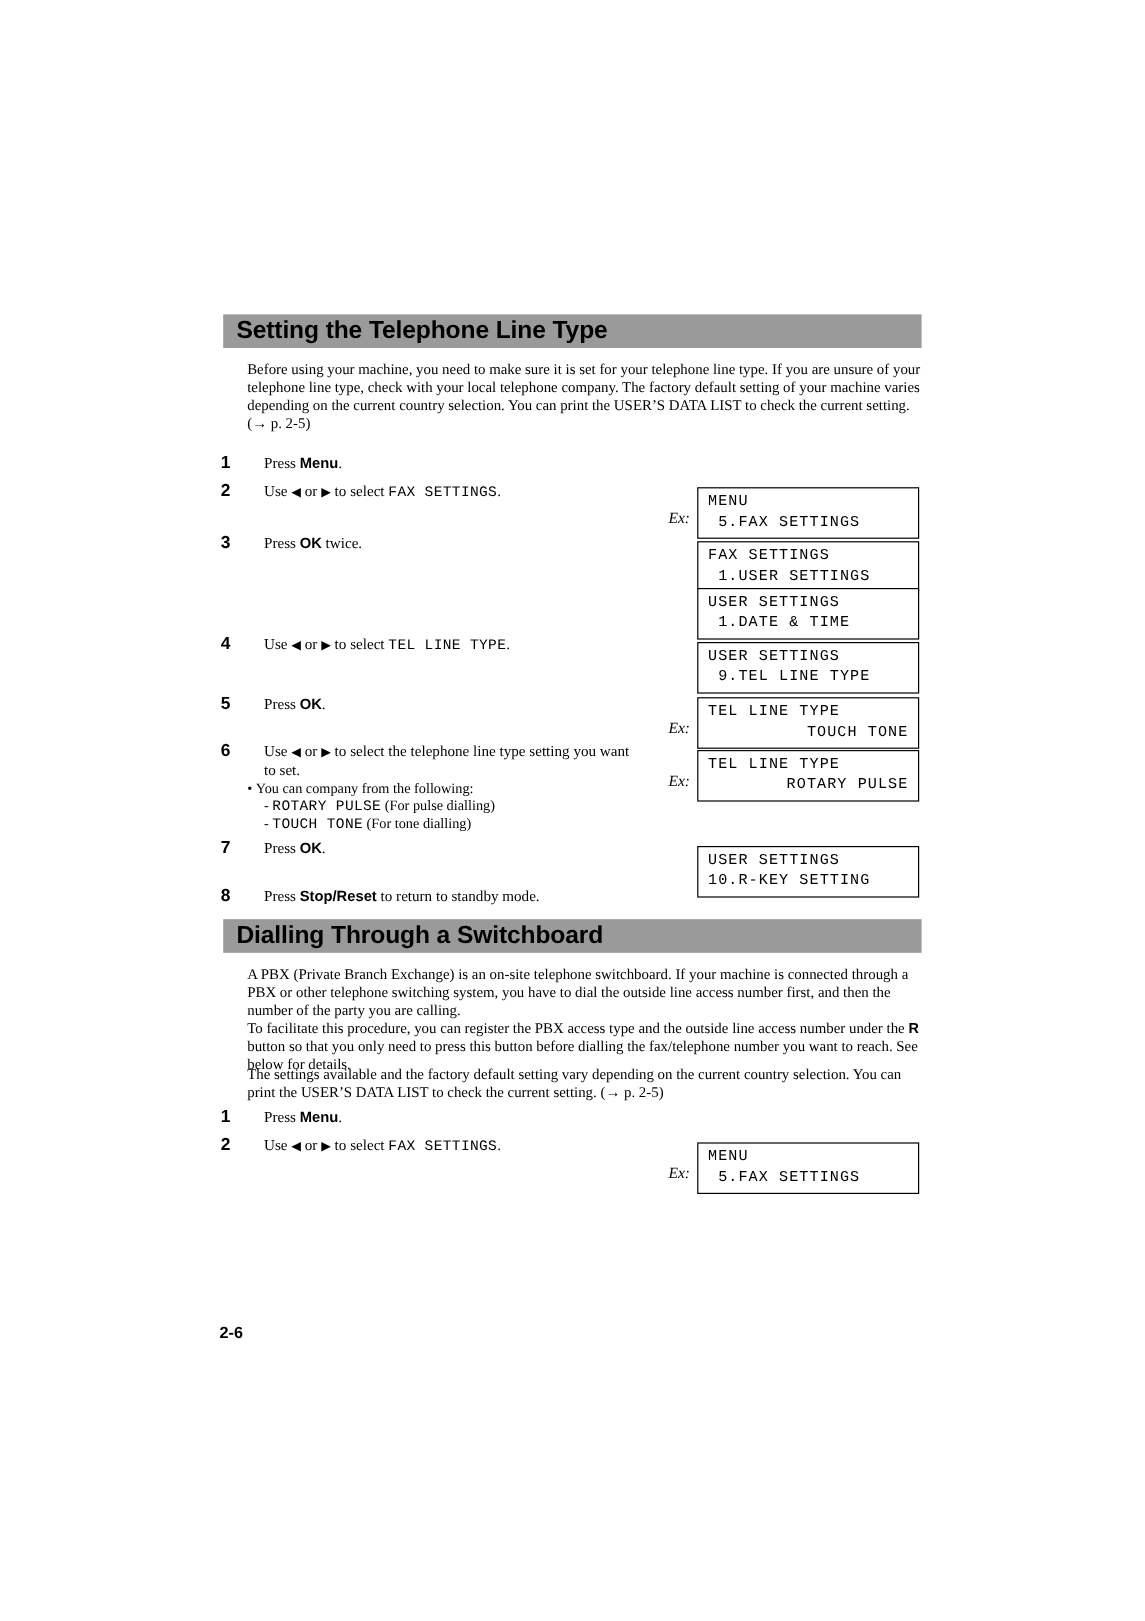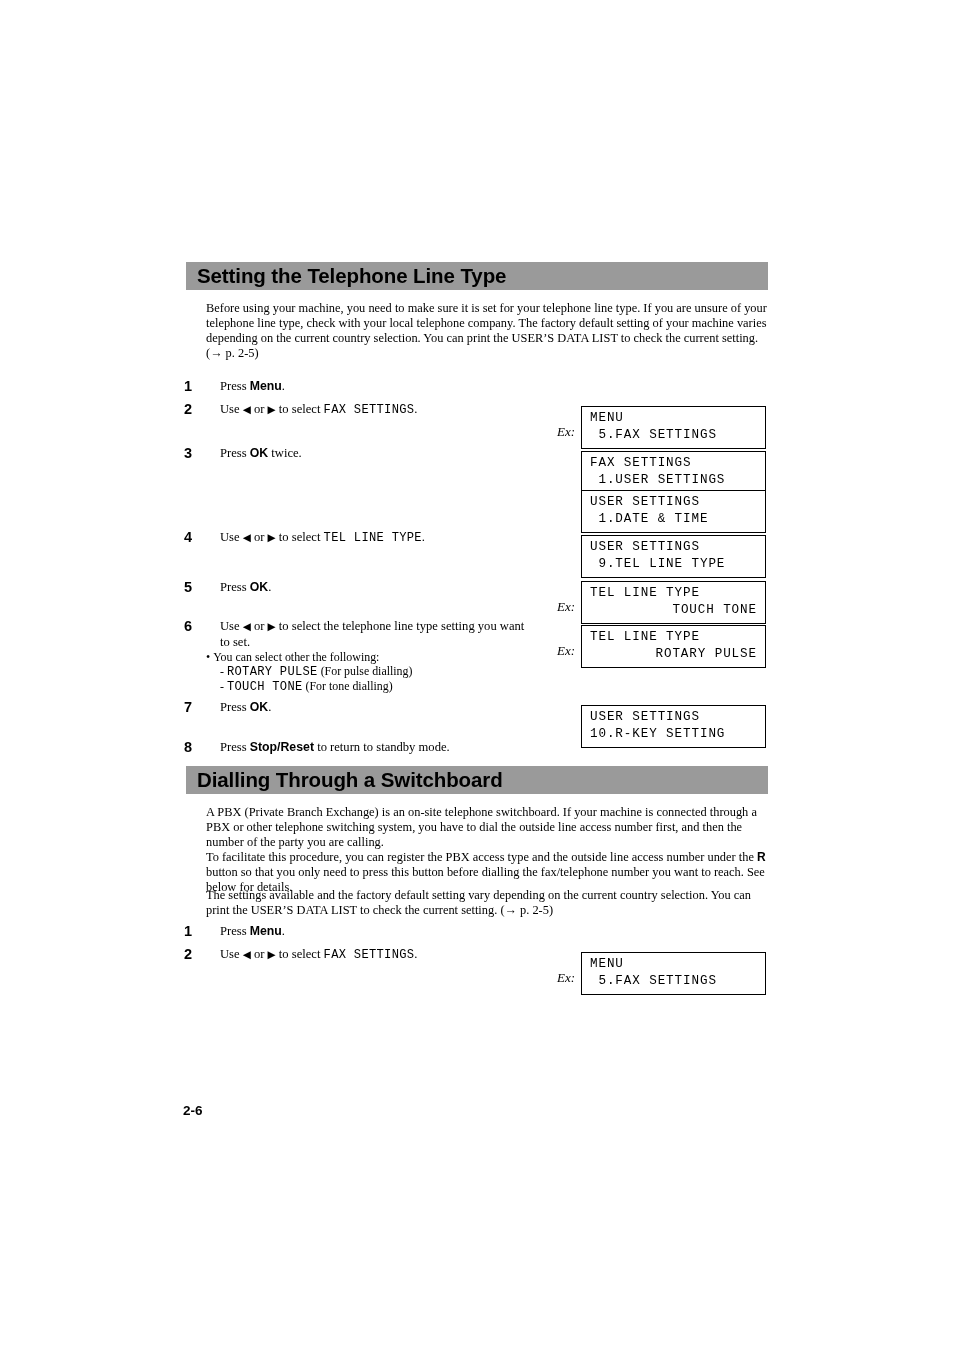--- a/index.html
+++ b/index.html
@@ -171,21 +171,21 @@
 
   <div class="step" style="top:579px;">
     <span class="num">5</span>
     <div class="txt"><span>Press </span><b>OK</b><span>.</span></div>
   </div>
 
   <div class="step" style="top:618px; width:350px;">
     <span class="num">6</span>
     <div class="txt"><span>Use </span><span class="tri">◀</span><span> or </span><span class="tri">▶</span><span> to select the telephone line type setting you want to set.</span></div>
     <div class="sublist">
-      <div class="bullet-row"><span>•</span>&nbsp;<span>You can select other the following:</span></div>
+      <div class="bullet-row"><span>•</span>&nbsp;<span>You can company from the following:</span></div>
       <div class="dash-row"><span>-</span>&nbsp;<span class="mono">ROTARY PULSE</span><span> (For pulse dialling)</span></div>
       <div class="dash-row"><span>-</span>&nbsp;<span class="mono">TOUCH TONE</span><span> (For tone dialling)</span></div>
     </div>
   </div>
 
   <div class="step" style="top:699px;">
     <span class="num">7</span>
     <div class="txt"><span>Press </span><b>OK</b><span>.</span></div>
   </div>
 

